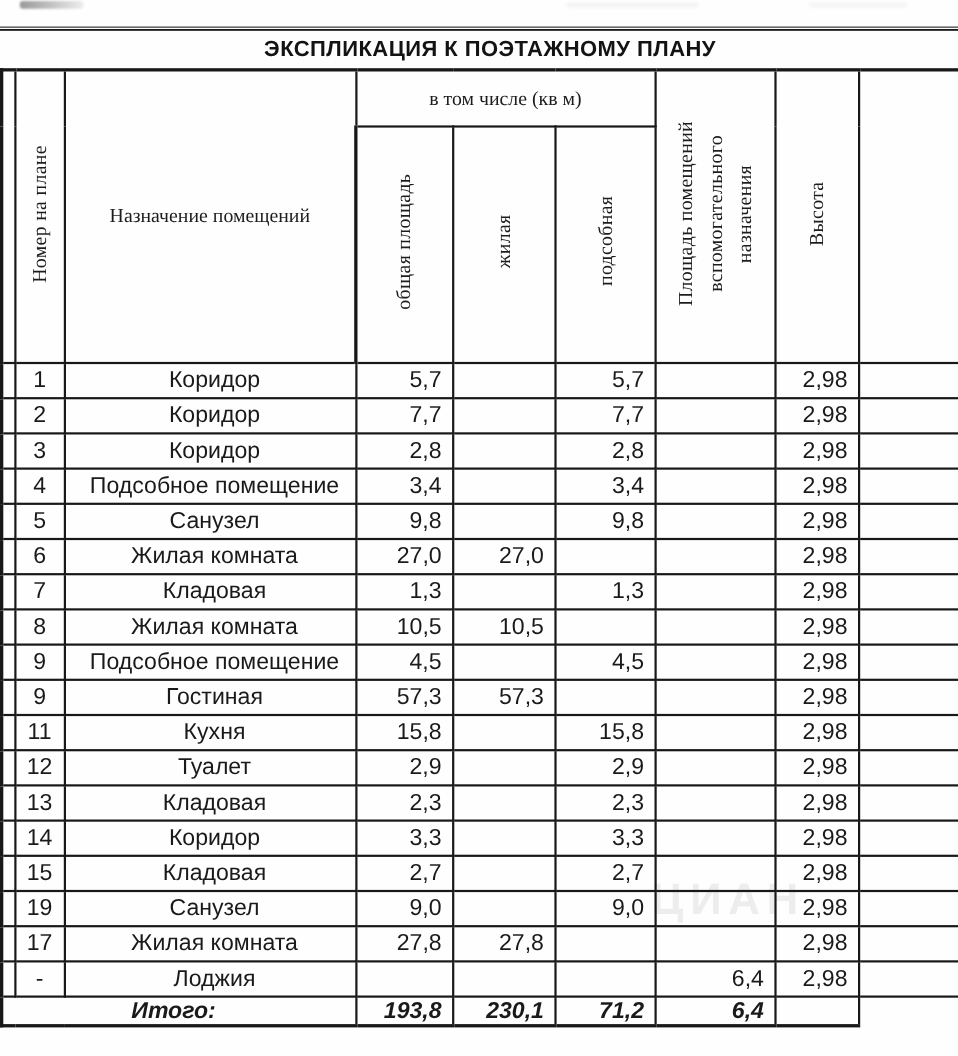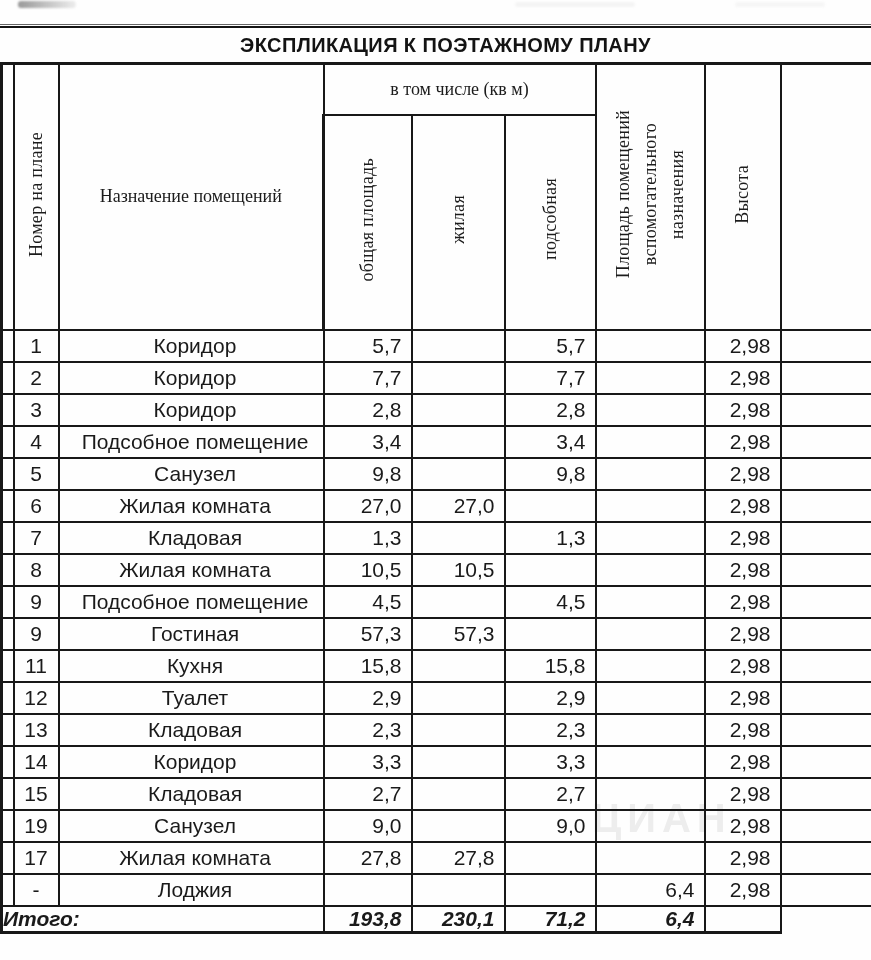--- a/index.html
+++ b/index.html
@@ -44,21 +44,21 @@
     white-space:pre-line; line-height:1.5; letter-spacing:.3px;
   }
 
   
   .exp tbody td { font-size:21px; }
   td.cn  { text-align:center; }
   td.nm  { text-align:center;  padding-left:8px; }
   td.v   { text-align:right; padding-right:9px; }
 
   tr.totals td { font-weight:bold; font-style:italic; border-bottom-width:3px; }
-  tr.totals td.lbl { text-align:left; padding-right:10px;margin-top:33px; }
+  tr.totals td.lbl { text-align:center; padding-right:10px;margin-top:33px; }
   tr.totals td.void { border:0; }
 
   .watermark {
     position:absolute; left:592px; top:793px; width:200px; height:50px;
     font-size:40px; font-weight:bold; letter-spacing:6px; line-height:50px;
     color:rgba(40,40,40,0.08); pointer-events:none;
   }
 </style>
 </head>
 <body>

